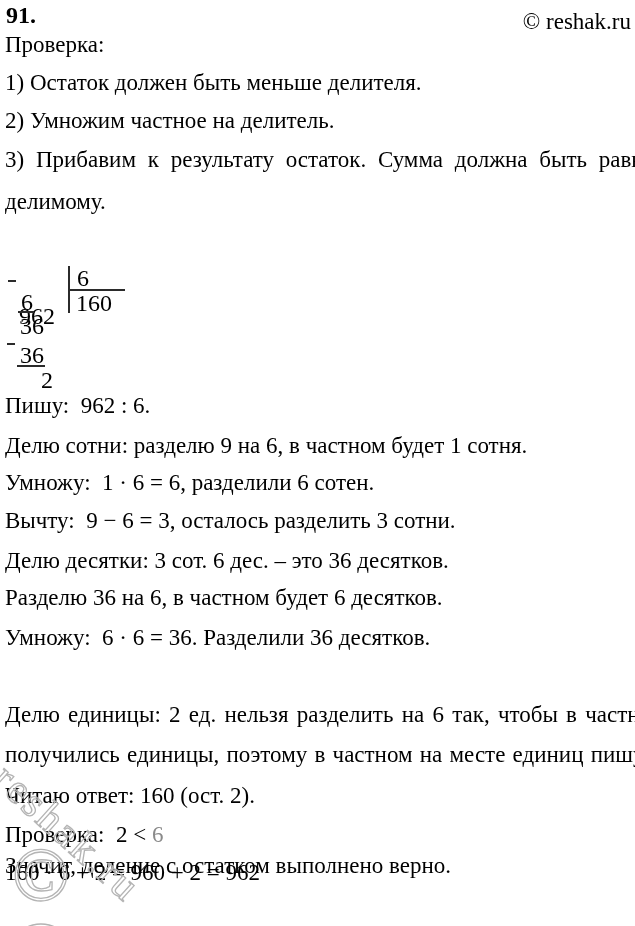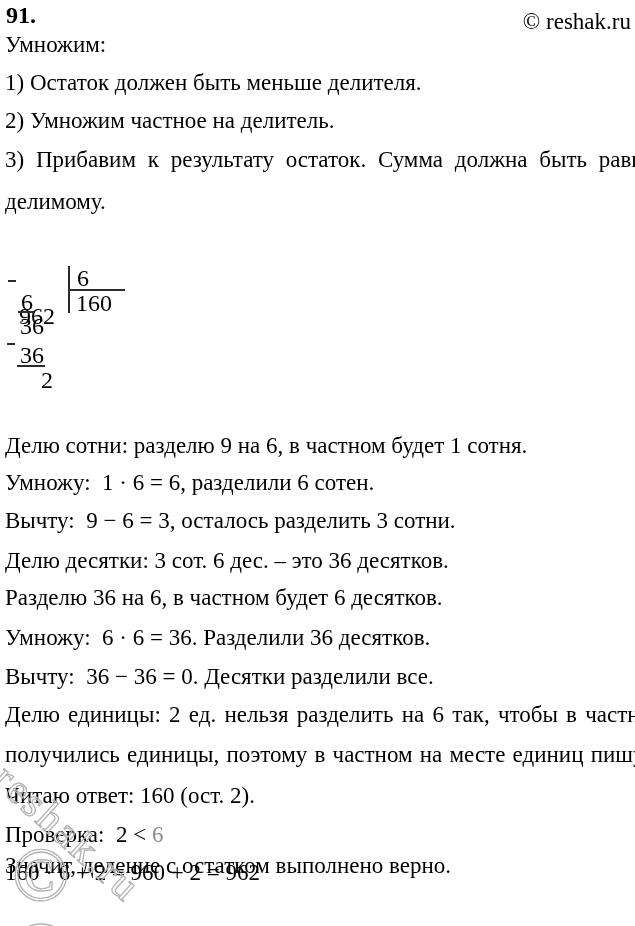--- a/index.html
+++ b/index.html
@@ -84,21 +84,21 @@
   }
 </style>
 </head>
 <body>
 
 <div class="page">
 
   <div class="problem-number">91.</div>
   <div class="copyright">© reshak.ru</div>
 
-  <div class="line" style="top:33px">Умножим:</div>
+  <div class="line" style="top:33px">Проверка:</div>
   <div class="line" style="top:71px">1) Остаток должен быть меньше делителя.</div>
   <div class="line" style="top:109px">2) Умножим частное на делитель.</div>
   <div class="line justify-wide" style="top:148px">3) Прибавим к результату остаток. Сумма должна быть равна</div>
   <div class="line" style="top:190px">делимому.</div>
 
   <div class="division">
     <div class="div-rule" style="left:8px;  top:280px; width:8px;  height:2px;"></div>
     <div class="div-num" style="left:19px; top:264px;margin-top:40px;">962</div>
     <div class="div-rule" style="left:68px; top:266px; width:1.5px; height:47px;"></div>
     <div class="div-num" style="left:77px; top:266px;">6</div>
@@ -106,27 +106,27 @@
     <div class="div-num" style="left:21px; top:290px;">6</div>
     <div class="div-rule" style="left:18px; top:311px; width:16px; height:1.5px;"></div>
     <div class="div-num" style="left:76px; top:291px;">160</div>
     <div class="div-num" style="left:20px; top:314px;">36</div>
     <div class="div-rule" style="left:7px;  top:343px; width:8px;  height:2px;"></div>
     <div class="div-num" style="left:20px; top:343px;">36</div>
     <div class="div-rule" style="left:17px; top:365px; width:28px; height:1.5px;"></div>
     <div class="div-num" style="left:41px; top:368px;">2</div>
   </div>
 
+  <div class="line" style="top:394px">Пишу:  962 : 6.</div>
   <div class="line" style="top:434px">Делю сотни: разделю 9 на 6, в частном будет 1 сотня.</div>
   <div class="line" style="top:471px">Умножу:  1 · 6 = 6, разделили 6 сотен.</div>
   <div class="line" style="top:509px">Вычту:  9 − 6 = 3, осталось разделить 3 сотни.</div>
   <div class="line" style="top:549px">Делю десятки: 3 сот. 6 дес. – это 36 десятков.</div>
   <div class="line" style="top:586px">Разделю 36 на 6, в частном будет 6 десятков.</div>
   <div class="line" style="top:626px">Умножу:  6 · 6 = 36. Разделили 36 десятков.</div>
-  <div class="line" style="top:665px">Вычту:  36 − 36 = 0. Десятки разделили все.</div>
   <div class="line justify-slight" style="top:703px">Делю единицы: 2 ед. нельзя разделить на 6 так, чтобы в частном</div>
   <div class="line justify-tiny" style="top:743px">получились единицы, поэтому в частном на месте единиц пишу 0.</div>
   <div class="line" style="top:784px">Читаю ответ: 160 (ост. 2).</div>
 
   <div class="line" style="top:823px"><span class="underlined">Проверка</span><span>:  2 &lt; </span><span class="gray">6</span></div>
   <div class="line" style="top:861px">160 · 6 + 2 = 960 + 2 = 962</div>
   <div class="line" style="top:854px">Значит, деление с остатком выполнено верно.</div>
 
   <div class="wm wm-diagonal">reshak.ru</div>
   <div class="wm wm-copy">©</div>

